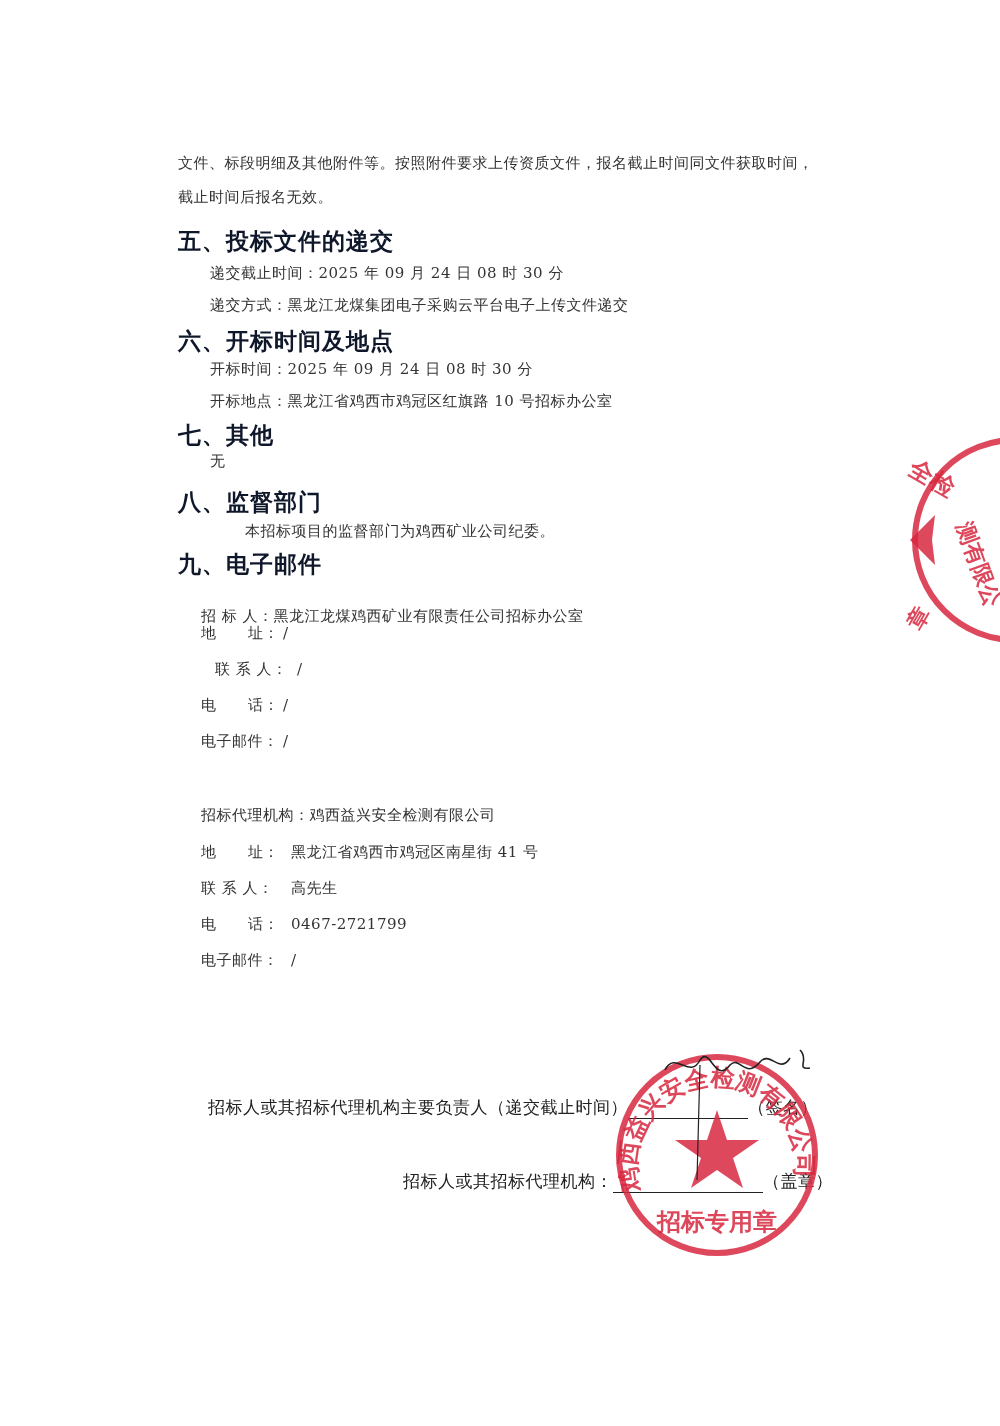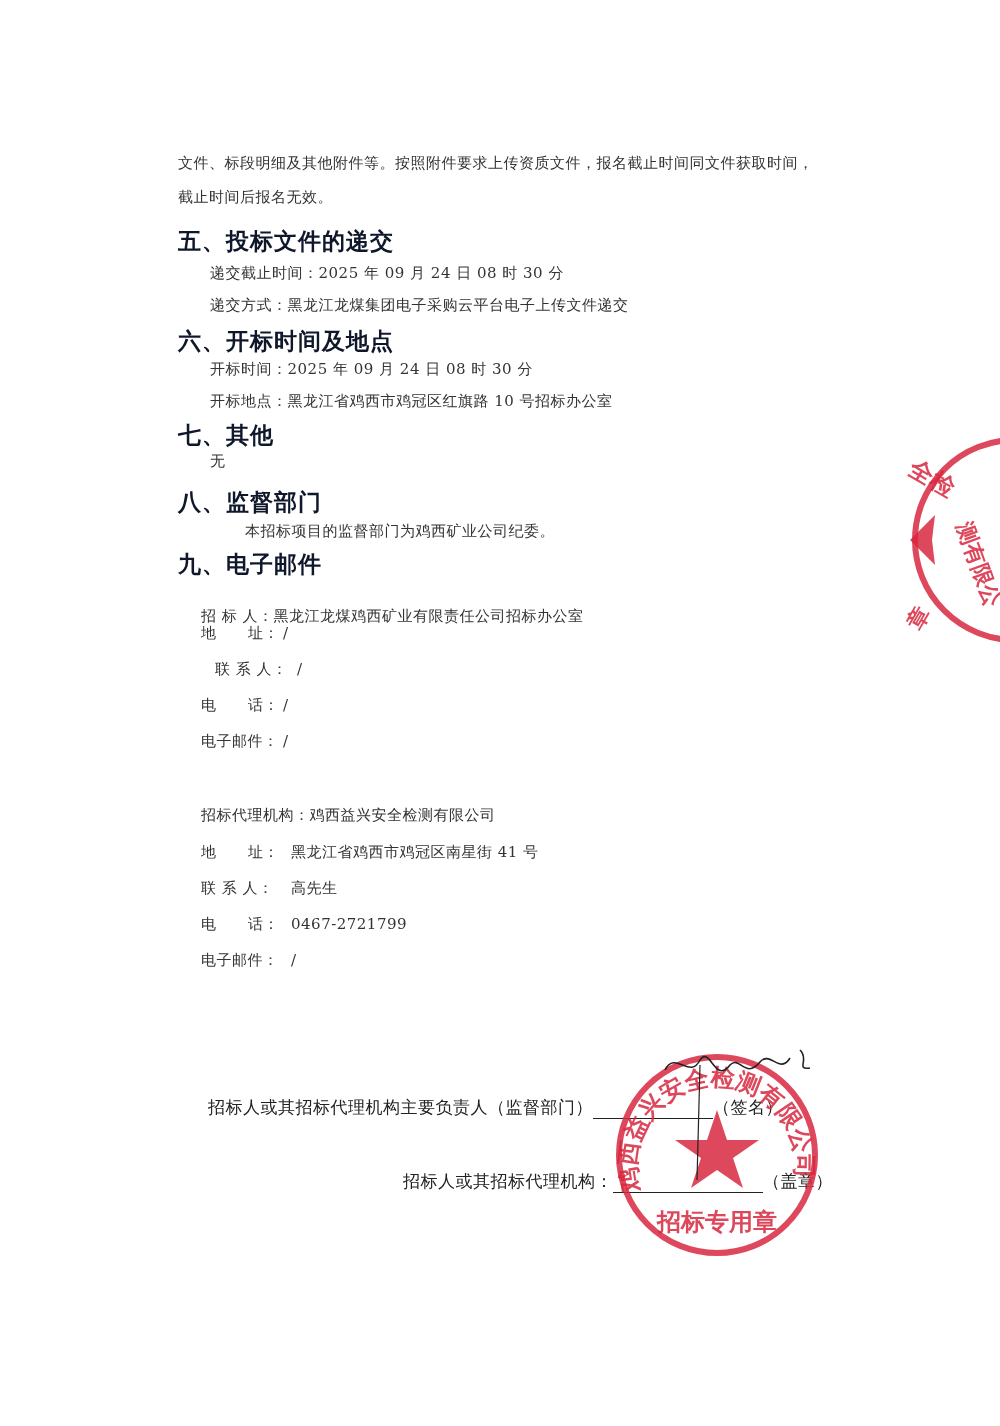--- a/index.html
+++ b/index.html
@@ -73,21 +73,21 @@
     <span class="lbl" style="width:90px;">联 系 人：</span><span>高先生</span>
   </div>
   <div class="line" style="left:201px; top:915px;">
     <span class="lbl" style="width:90px; white-space:pre;">电      话：</span><span>0467-2721799</span>
   </div>
   <div class="line" style="left:201px; top:951px;">
     <span class="lbl" style="width:90px;">电子邮件：</span><span>/</span>
   </div>
 
   <div class="sig" style="left:208px; top:1096px;">
-    <span>招标人或其招标代理机构主要负责人（监督部门）</span><span class="uline" style="width:120px;"></span><span>（签名）</span>
+    <span>招标人或其招标代理机构主要负责人（递交截止时间）</span><span class="uline" style="width:120px;"></span><span>（签名）</span>
   </div>
   <div class="sig" style="left:403px; top:1170px;">
     <span>招标人或其招标代理机构：</span><span class="uline" style="width:150px;"></span><span>（盖章）</span>
   </div>
 
   <svg class="seal" style="left:880px; top:435px;" width="120" height="210" viewBox="0 0 120 210">
     <circle cx="135" cy="105" r="100" fill="none" stroke="#d8283f" stroke-width="6" opacity="0.85"></circle>
     <polygon points="30,105 55,80 52,105 55,130" fill="#d8283f" opacity="0.85"></polygon>
     <text x="28" y="45" fill="#d8283f" font-size="24" font-family="DejaVu Sans, sans-serif" font-weight="bold" opacity="0.85" transform="rotate(30 40 40)">全检</text>
     <text x="70" y="100" fill="#d8283f" font-size="22" font-family="DejaVu Sans, sans-serif" font-weight="bold" opacity="0.85" transform="rotate(70 80 100)">测有限公</text>

